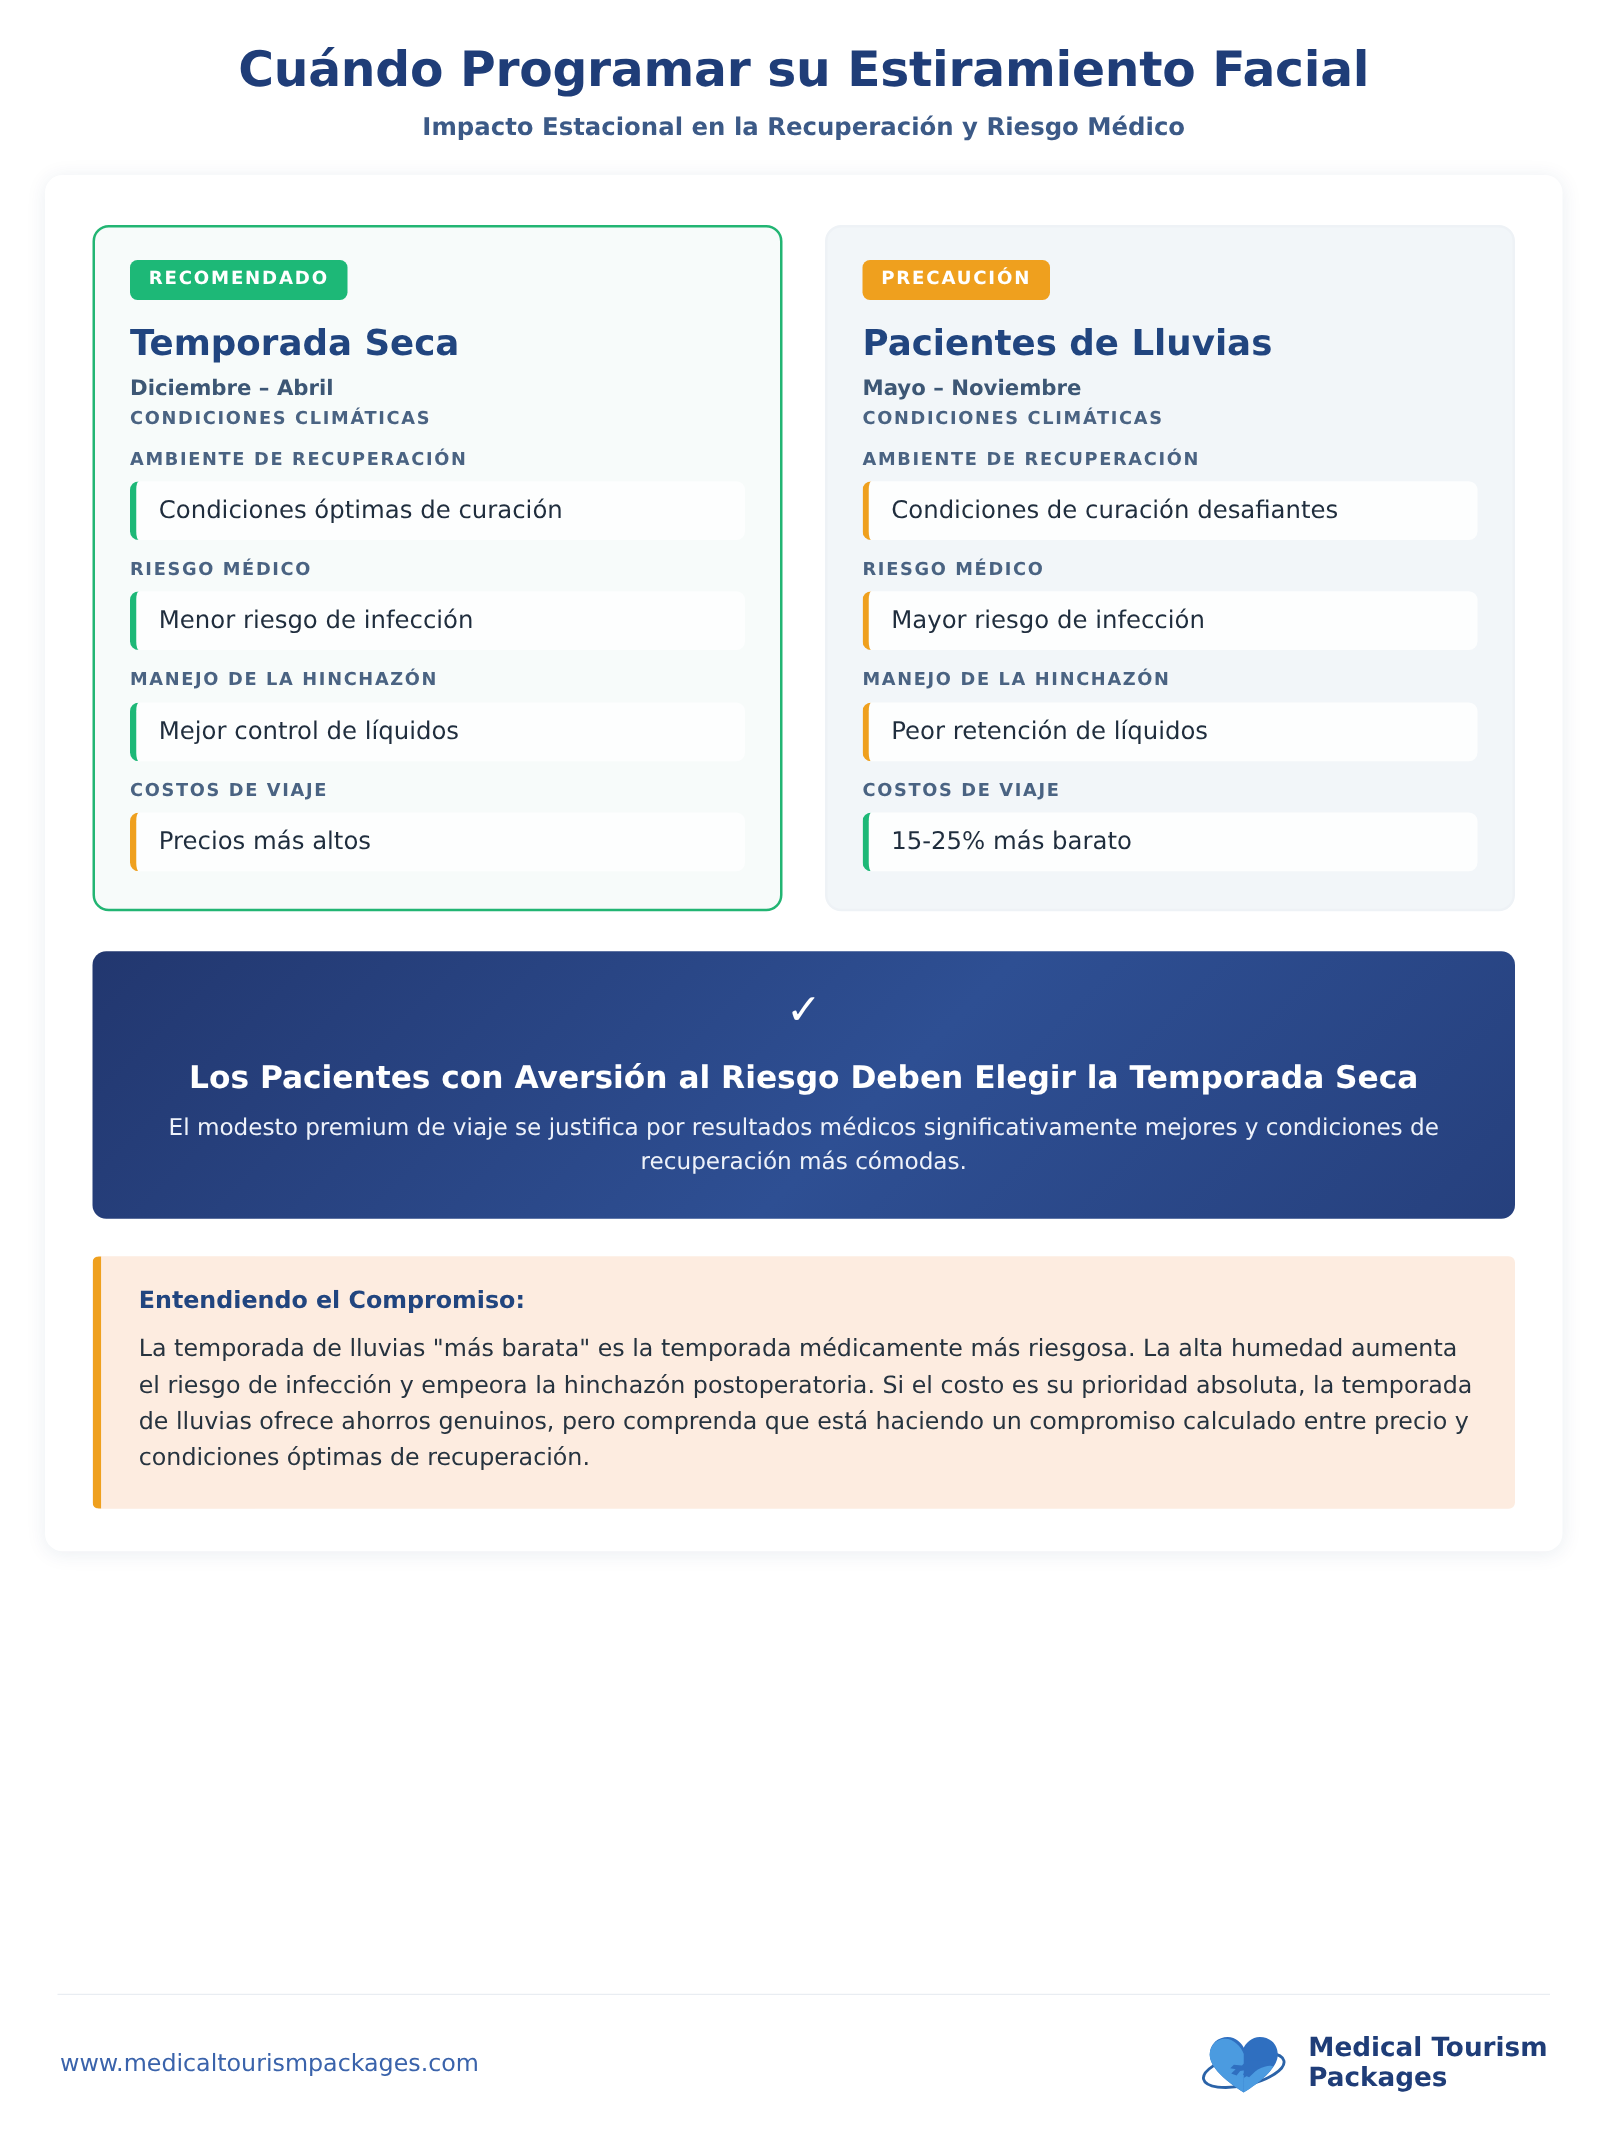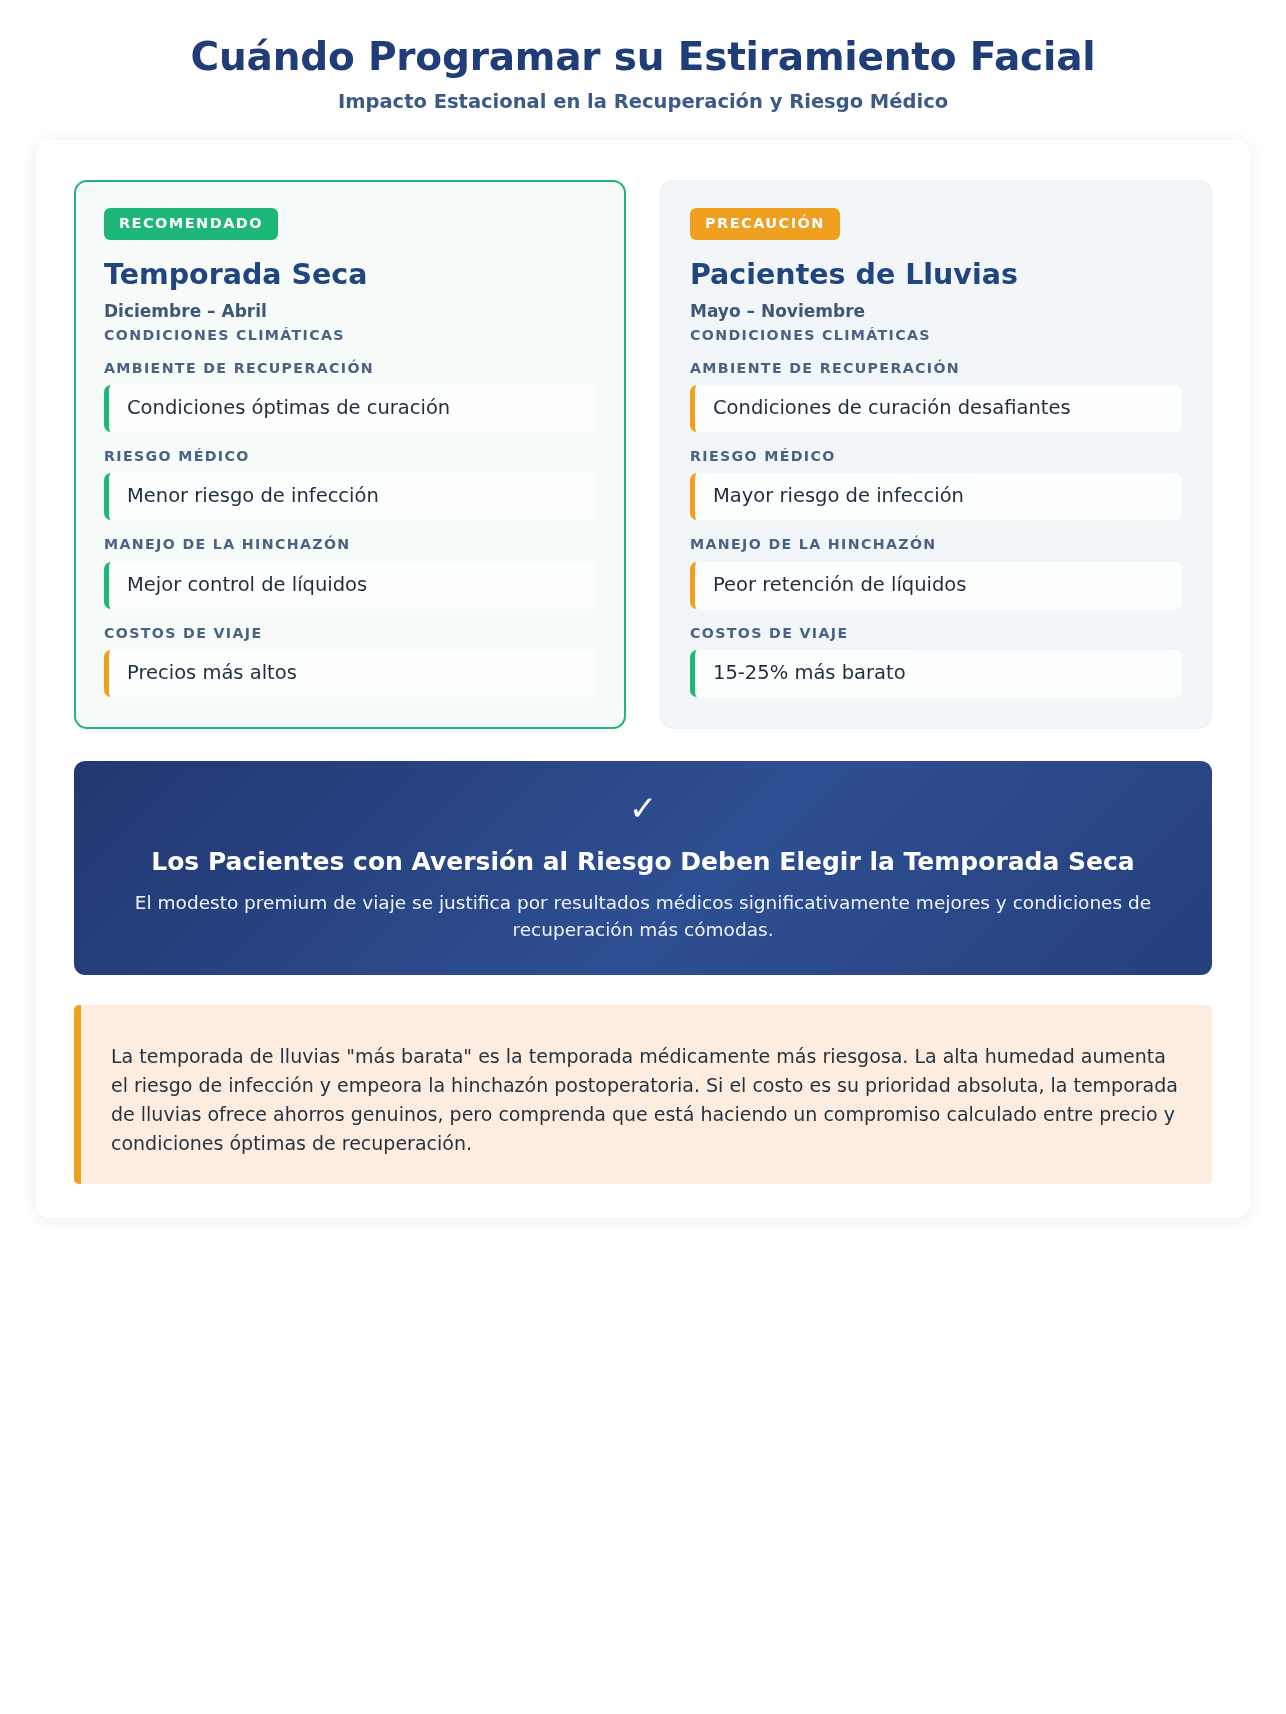--- a/index.html
+++ b/index.html
@@ -287,19 +287,36 @@
 
     </div>
 
     <div class="banner">
       <div class="check">✓</div>
       <h3>Los Pacientes con Aversión al Riesgo Deben Elegir la Temporada Seca</h3>
       <p>El modesto premium de viaje se justifica por resultados médicos significativamente mejores y condiciones de recuperación más cómodas.</p>
     </div>
 
     <div class="callout">
+      <h4>Entendiendo el Compromiso:</h4>
       <p>La temporada de lluvias "más barata" es la temporada médicamente más riesgosa. La alta humedad aumenta el riesgo de infección y empeora la hinchazón postoperatoria. Si el costo es su prioridad absoluta, la temporada de lluvias ofrece ahorros genuinos, pero comprenda que está haciendo un compromiso calculado entre precio y condiciones óptimas de recuperación.</p>
     </div>
 
   </div>
 
+  <div class="footer">
+    <div class="url">www.medicaltourismpackages.com</div>
+    <div class="logo">
+      <svg class="mark" viewBox="0 0 120 80">
+        <ellipse cx="60" cy="47" rx="46" ry="17" fill="none" stroke="#2b63a8" stroke-width="3.2" transform="rotate(-13 60 47)"></ellipse>
+        <path d="M60 72 C60 72 22 50 22 30 C22 17 32 10 42 10 C51 10 58 17 60 22 C62 17 69 10 78 10 C88 10 98 17 98 30 C98 50 60 72 60 72 Z" fill="#2f6fc0"></path>
+        <path d="M60 72 C60 72 22 50 22 30 C22 19 30 12 39 12 C49 12 57 21 60 29 L60 72 Z" fill="#4b9be0"></path>
+        <path d="M60 72 C60 72 84 58 93 43 C86 40 74 47 60 56 Z" fill="#4b9be0"></path>
+        <path d="M86 36 L66 55 L59 52 L63 47 L56 48 L52 53 L46 51 L51 46 L45 45 L49 41 L58 42 L63 37 Z" fill="#2f6fc0"></path>
+      </svg>
+      <div class="wordmark">
+        <div>Medical Tourism</div>
+        <div>Packages</div>
+      </div>
+    </div>
+  </div>
 
 </div>
 
 </body></html>

